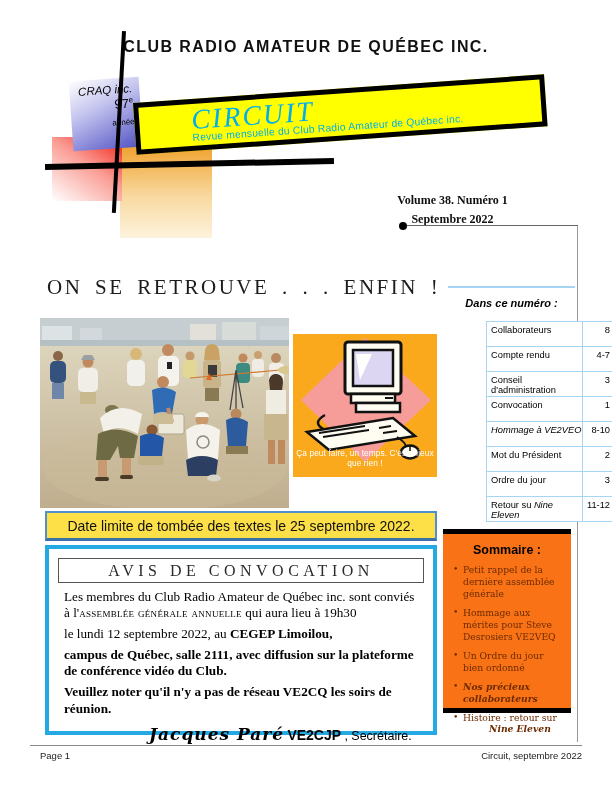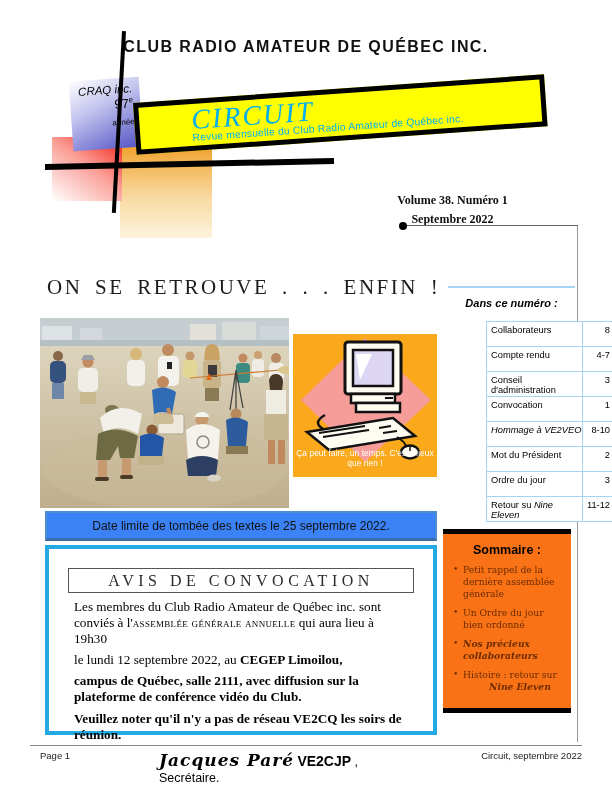--- a/index.html
+++ b/index.html
@@ -45,27 +45,27 @@
   
   .photo{position:absolute;left:40px;top:318px;width:249px;height:190px;}
 
   
   .clipart{position:absolute;left:293px;top:334px;width:144px;height:143px;background:#F9A91B;}
   .clipart svg{position:absolute;left:0;top:0;}
   .clipart-caption{position:absolute;left:0;right:0;bottom:9px;text-align:center;
     color:#fff;font-size:8.3px;letter-spacing:0.1px;}
 
   
-  .deadline{position:absolute;left:45px;top:511px;width:392px;height:30px;background:#3b82f6;
+  .deadline{position:absolute;left:45px;top:511px;width:392px;height:30px;background:#fde047;
     border:2px solid #4e8fd0;border-bottom:3px solid #3c6ea8;box-sizing:border-box;
-    display:flex;align-items:center;justify-content:center;font-size:12px;color:#111;}
+    display:flex;align-items:center;justify-content:center;font-size:14px;color:#111;}
 
   
   .avis{position:absolute;left:45px;top:545px;width:392px;height:190px;border:4px solid #25A9E2;
-    background:#fff;box-sizing:border-box;padding:19px;}
+    background:#fff;box-sizing:border-box;padding:9px;}
   .avis-title{border:1px solid #555;text-align:center;font-family:"Liberation Serif",serif;
     font-size:16px;letter-spacing:4.5px;color:#2b2b2b;padding:3px 0 2px;}
   .avis-body{padding:6px 6px 0 6px;font-family:"Liberation Serif",serif;font-size:13.2px;
     line-height:1.22;color:#000;}
   .avis-body p{margin:0 0 5px 0;}
   .sc{font-variant:small-caps;font-weight:normal;letter-spacing:0.3px;}
   .b{font-weight:bold;}
   .sig{margin-top:7px;padding-left:85px;}
   .sig-script{font-family:"DejaVu Serif",serif;font-style:italic;font-weight:bold;
     font-size:17px;letter-spacing:1px;}
@@ -285,20 +285,21 @@
       <div class="toc-row">
         <div class="toc-label">Retour su <i>Nine Eleven</i></div>
         <div class="toc-page">11-12</div>
       </div>
     </div>
 
   <div class="sommaire">
     <div class="som-title">Sommaire :</div>
     <ul class="som-list">
         <li>Petit rappel de la dernière assemblée générale</li>
+        <li>Hommage aux mérites pour Steve Desrosiers VE2VEQ</li>
         <li>Un Ordre du jour bien ordonné</li>
         <li><em class="som-em">Nos précieux collaborateurs</em></li>
         <li>Histoire : retour sur<em class="som-em block">Nine Eleven</em></li>
       </ul>
   </div>
 
   <div class="footer-rule"></div>
   <div class="footer-left">Page 1</div>
   <div class="footer-right">Circuit, septembre 2022</div>
 

